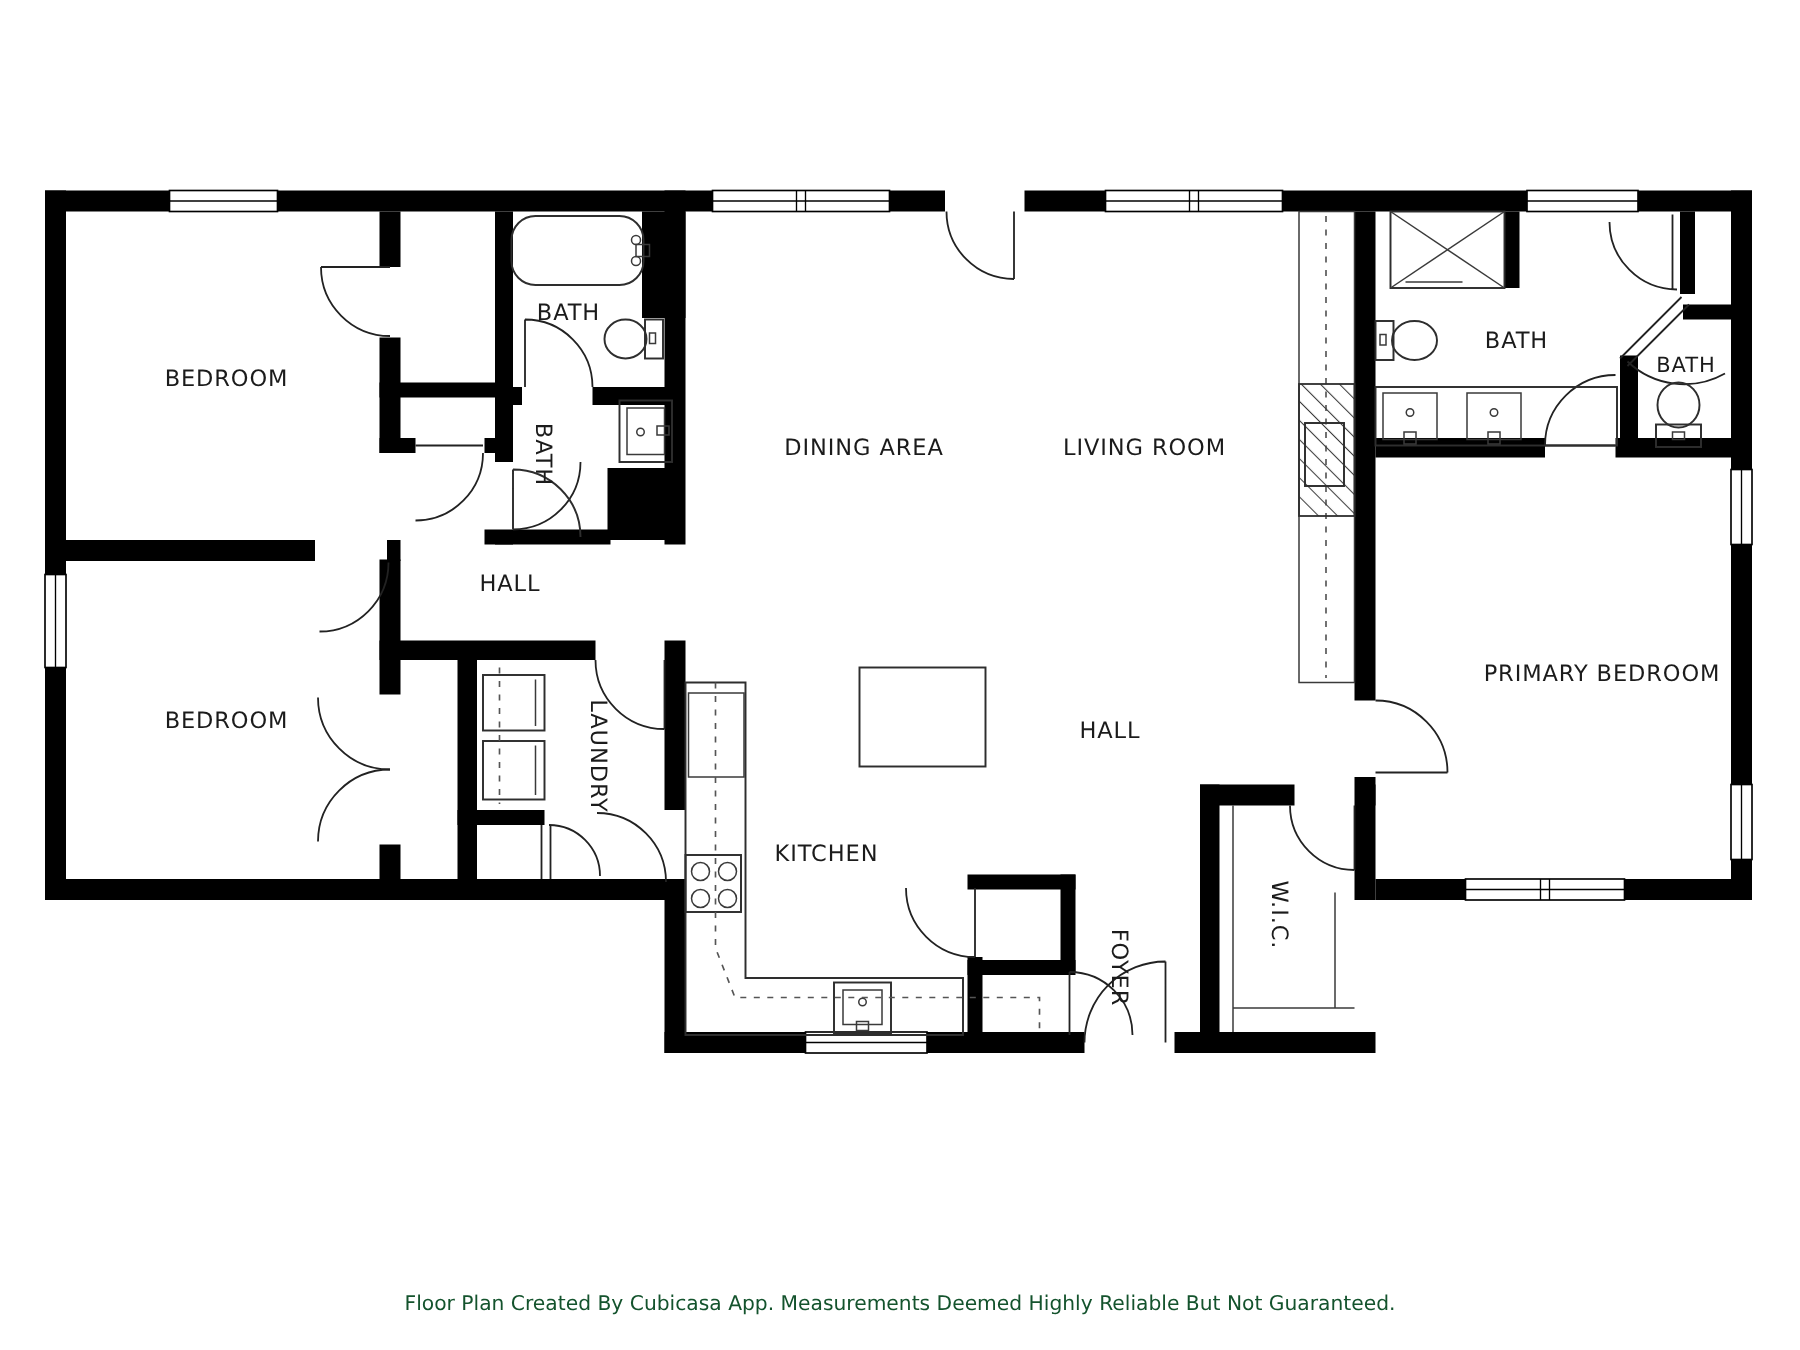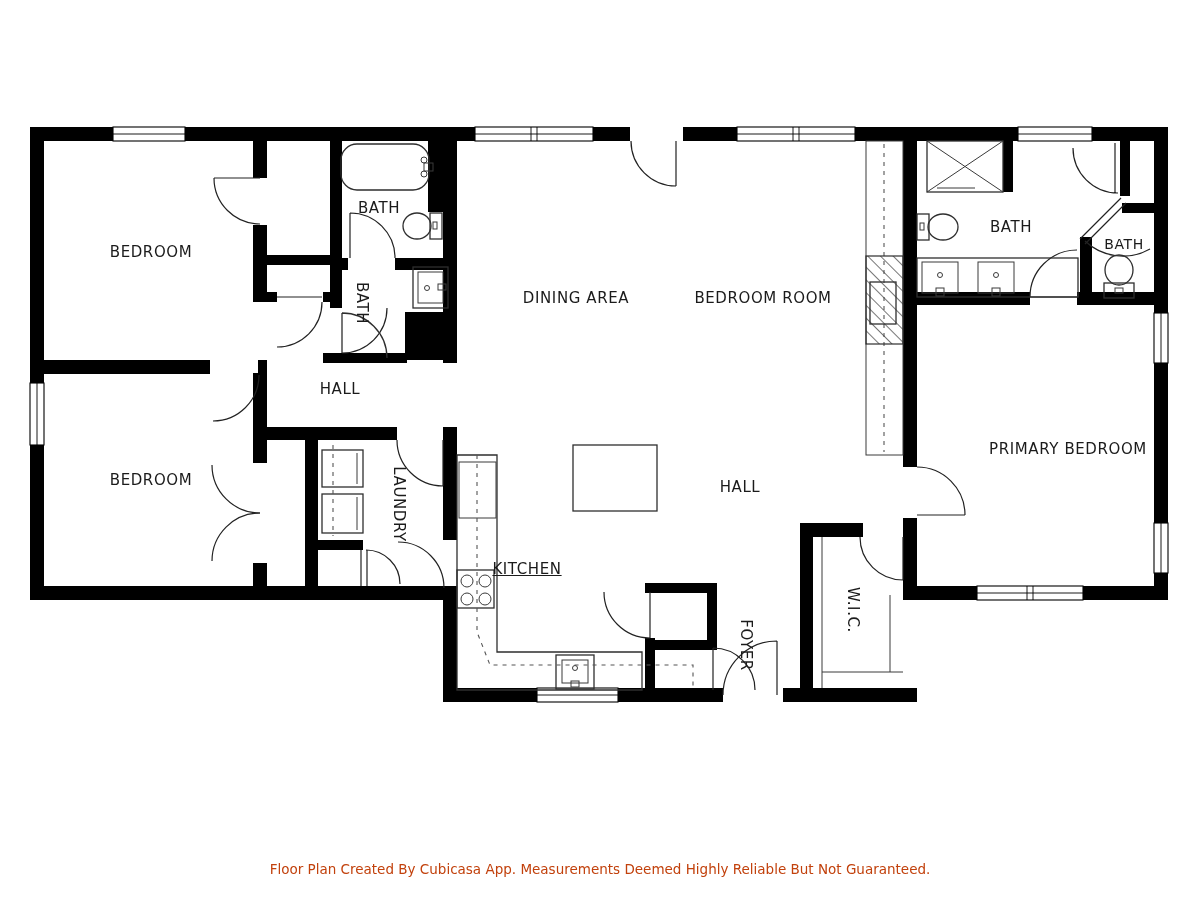--- a/index.html
+++ b/index.html
@@ -4,21 +4,21 @@
 <style>
   html,body{margin:0;padding:0;background:#fff;}
   #stage{position:relative;width:1200px;height:900px;background:#ffffff;overflow:hidden;
          font-family:"DejaVu Sans","Liberation Sans",sans-serif;}
   #plan-svg{position:absolute;left:0;top:0;}
   .room-label{position:absolute;transform:translate(-50%,-50%);font-size:15px;letter-spacing:.6px;
               color:#1b1b1b;white-space:nowrap;z-index:5;}
   .room-label.vertical{transform:translate(-50%,-50%) rotate(90deg);}
   .room-label.small{font-size:14px;}
   #caption{position:absolute;left:600px;top:869px;transform:translate(-50%,-50%);
-           font-size:13.5px;color:#c2410c;white-space:nowrap;z-index:5;}
+           font-size:13.5px;color:#14532d;white-space:nowrap;z-index:5;}
   .wall{fill:#000;}
   .fx{fill:none;stroke:#2e2e2e;stroke-width:1.3;}
   .fxthin{fill:none;stroke:#3a3a3a;stroke-width:1;}
   .door{fill:none;stroke:#222;stroke-width:1.2;}
   .dash{fill:none;stroke:#555;stroke-width:1.1;stroke-dasharray:4 5;}
   .win{fill:#fff;stroke:#000;stroke-width:1.1;}
   .winline{stroke:#000;stroke-width:.9;}
 </style>
 </head>
 <body>
@@ -244,26 +244,26 @@
         <line class="fxthin" x1="822" y1="672" x2="903" y2="672"></line>
         <line class="fxthin" x1="890" y1="595" x2="890" y2="672"></line>
       </g>
     </g>
   </svg>
 
   <div class="room-label" style="left:151px;top:252px;">BEDROOM</div>
   <div class="room-label" style="left:379px;top:208px;">BATH</div>
   <div class="room-label vertical" style="left:362px;top:303px;">BATH</div>
   <div class="room-label" style="left:576px;top:298px;">DINING AREA</div>
-  <div class="room-label" style="left:763px;top:298px;">BEDROOM ROOM</div>
+  <div class="room-label" style="left:763px;top:298px;">LIVING ROOM</div>
   <div class="room-label" style="left:1011px;top:227px;">BATH</div>
   <div class="room-label small" style="left:1124px;top:244px;">BATH</div>
   <div class="room-label" style="left:340px;top:389px;">HALL</div>
   <div class="room-label" style="left:151px;top:480px;">BEDROOM</div>
   <div class="room-label vertical" style="left:399px;top:504px;">LAUNDRY</div>
-  <div class="room-label" style="left:527px;top:569px;text-decoration:underline;">KITCHEN</div>
+  <div class="room-label" style="left:551px;top:569px;">KITCHEN</div>
   <div class="room-label" style="left:740px;top:487px;">HALL</div>
   <div class="room-label vertical" style="left:746px;top:645px;">FOYER</div>
   <div class="room-label vertical" style="left:853px;top:610px;">W.I.C.</div>
   <div class="room-label" style="left:1036px;top:449px;margin-left:32px;">PRIMARY BEDROOM</div>
 
   <div id="caption">Floor Plan Created By Cubicasa App. Measurements Deemed Highly Reliable But Not Guaranteed.</div>
 </div>
 
 </body></html>

